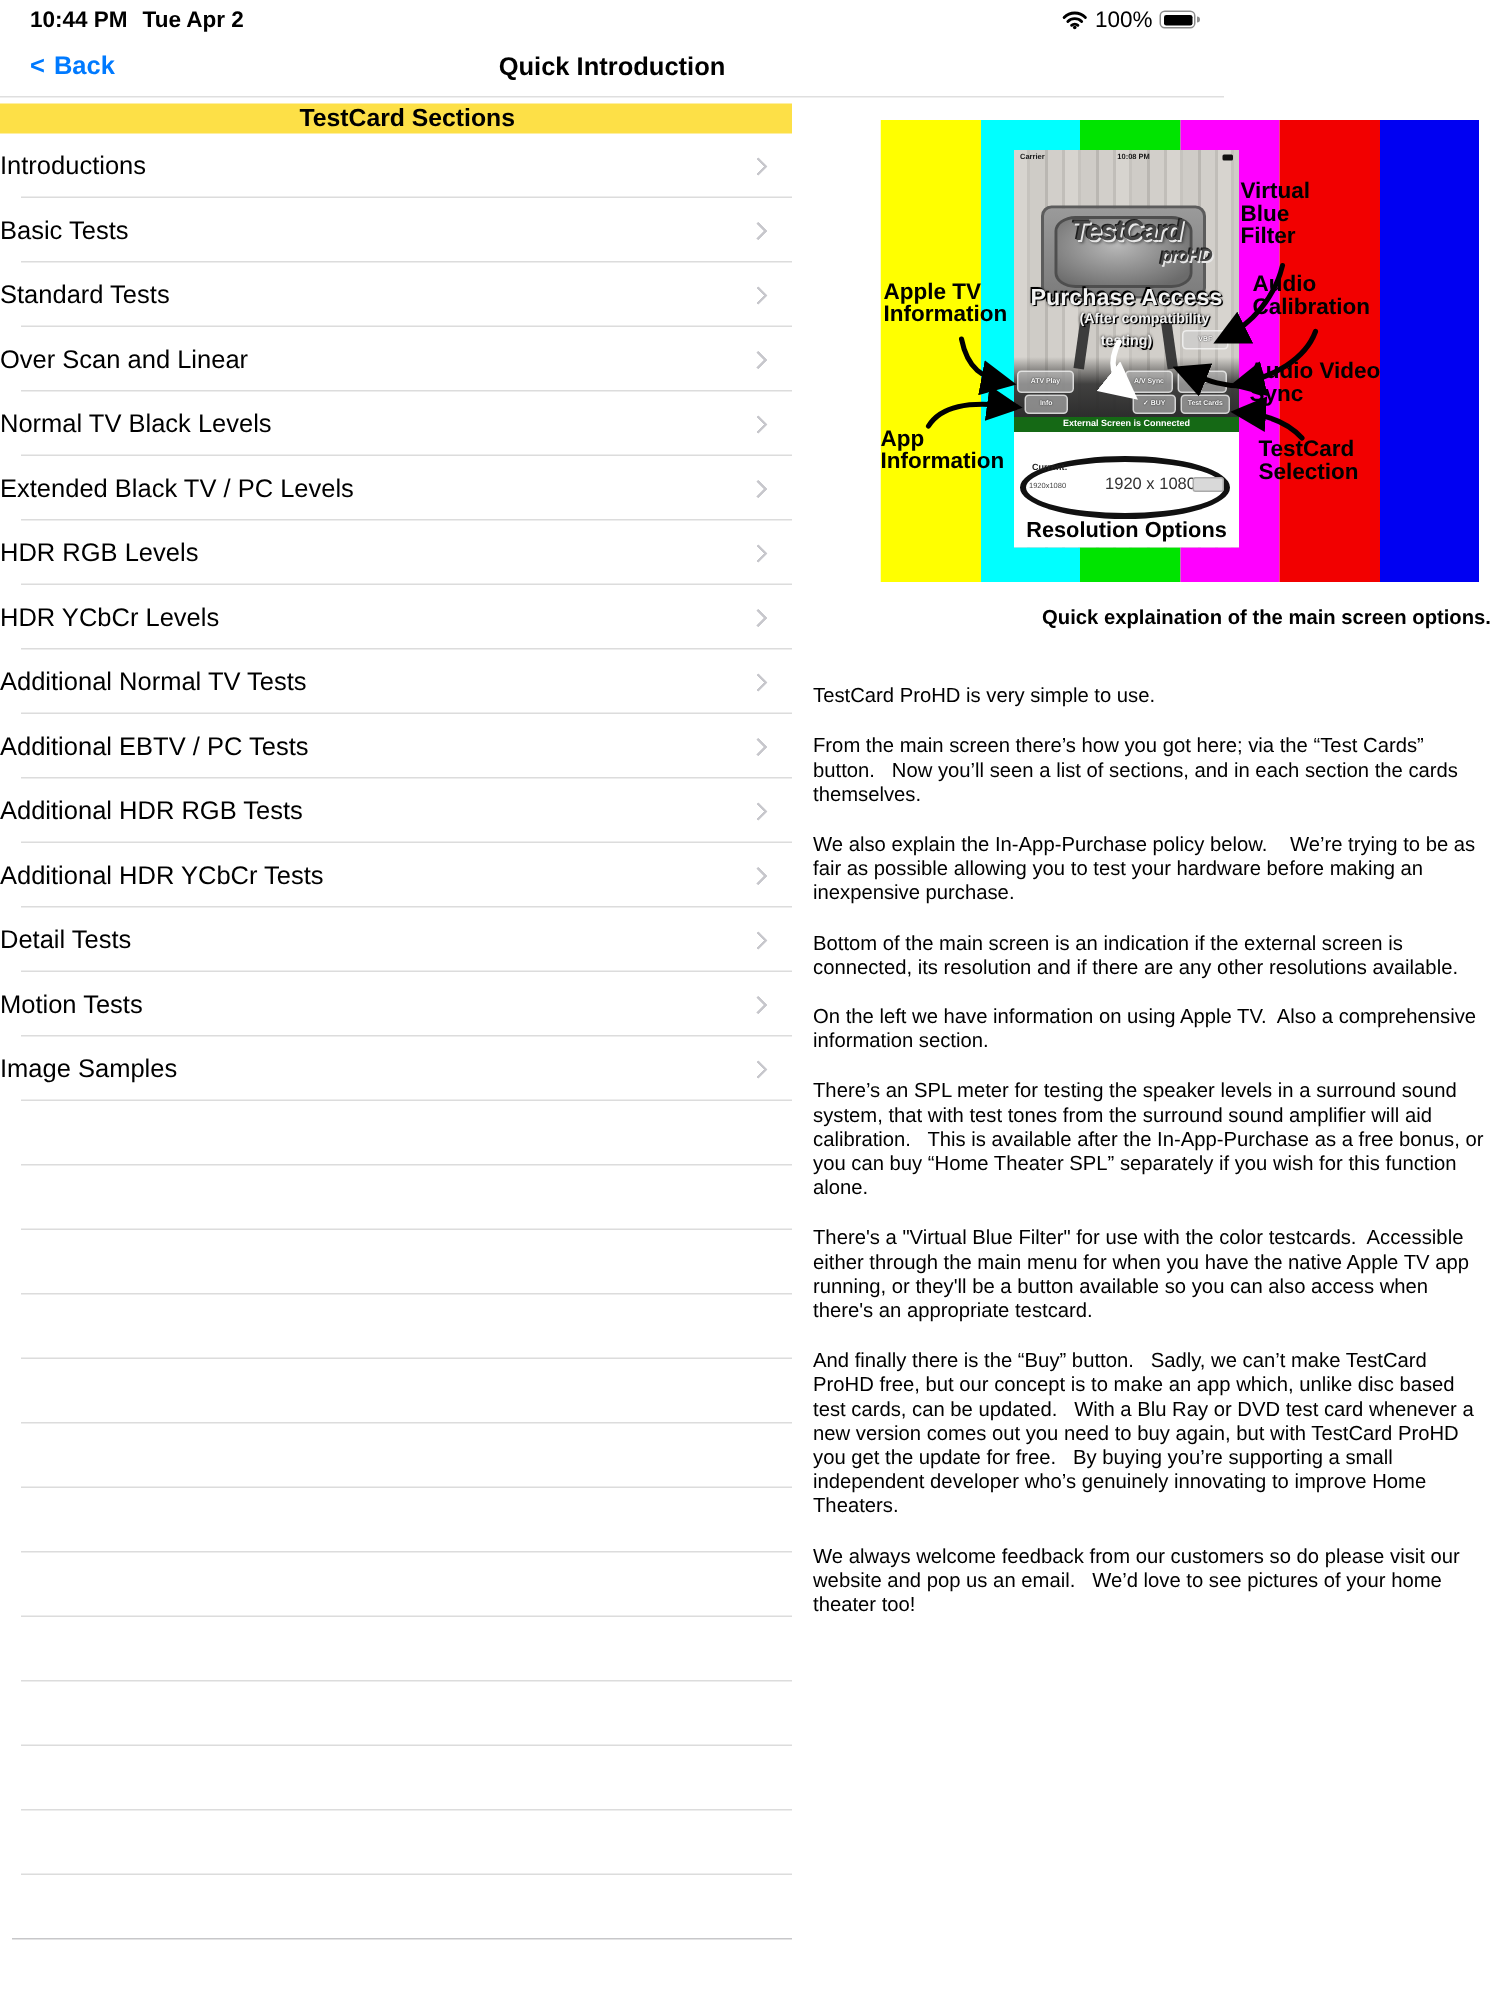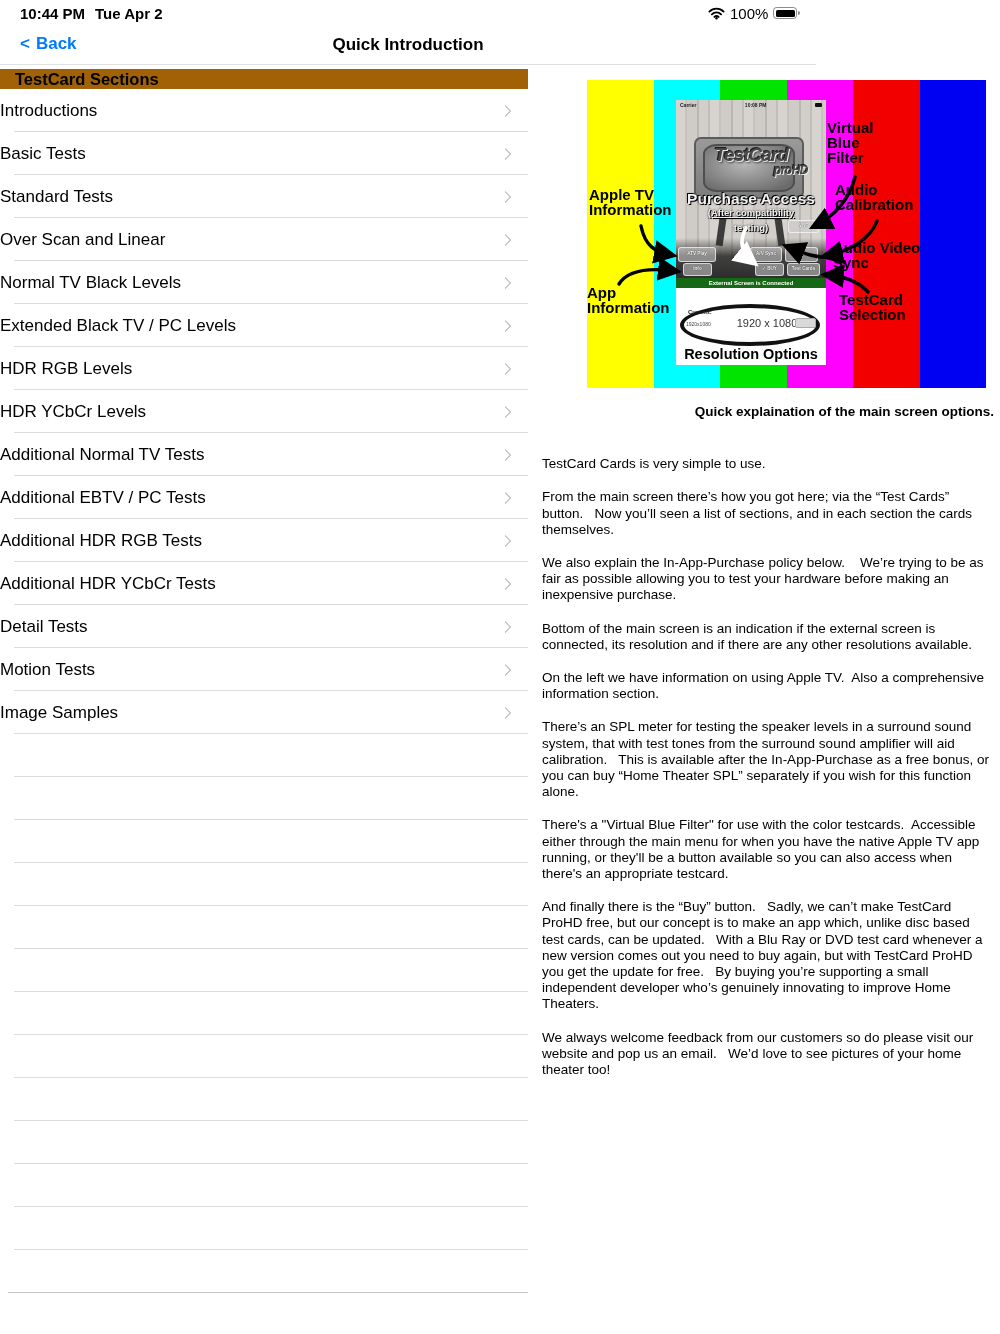--- a/index.html
+++ b/index.html
@@ -23,22 +23,22 @@
   
   .nav-bar { position:absolute; top:24px; left:0; right:0; height:41px;
              border-bottom:1px solid #DFDFDF; }
   .back-button { position:absolute; left:20px; top:10px; display:flex; gap:6px;
                  font-size:17px; font-weight:600; color:#007AFF; cursor:pointer; }
   .nav-title { position:absolute; left:0; right:0; top:11px; text-align:center;
                font-size:17px; font-weight:600; }
 
   
   .left-panel { position:absolute; top:66px; left:0; width:528px; }
-  .section-header { margin-top:3px; height:20px; line-height:20px; background:#a16207;
-                    font-size:16.5px; font-weight:700; padding-left:15px; }
+  .section-header { margin-top:3px; height:20px; line-height:20px; background:#fde047;
+                    font-size:16.5px; font-weight:700; padding-left:15px;text-align:center; }
   .row { position:relative; height:43px; display:flex; align-items:center;
          }
   .row::after { content:""; position:absolute; left:14px; right:0; bottom:0;
                 height:1px; background:#DCDCDC; }
   .row-label { font-size:17px; }
   .chevron { position:absolute; right:18px; top:50%; width:9px; height:9px;
              border-top:2px solid #C7C7CC; border-right:2px solid #C7C7CC;
              transform:translateY(-50%) rotate(45deg); border-radius:1px; }
   .row.empty { cursor:default; }
   .row.last::after { background:#C7C7C9; left:8px; }
@@ -82,23 +82,23 @@
           font-style:italic; font-weight:800; font-size:19px; letter-spacing:-1px;
           color:#474747;
           text-shadow:1px 1px 0 #e8e8e8, -1px -1px 0 #1d1d1d, 2px 2px 2px rgba(0,0,0,.5); }
   .logo-sub { position:absolute; left:8px; top:63px; width:134px; text-align:right;
               font-style:italic; font-weight:800; font-size:12px; letter-spacing:-.5px;
               color:#474747; padding-right:10px;
               text-shadow:1px 1px 0 #e8e8e8, -1px -1px 0 #1d1d1d; }
   .purchase-1 { position:absolute; left:0; top:90px; width:100%; text-align:center;
                 font-size:15.5px; font-weight:700; color:#f2f2f2;
                 text-shadow:0 0 2px #000, 1px 1px 0 #000, -1px -1px 0 #000; }
-  .purchase-2 { position:absolute; left:0; top:107px; width:100%; text-align:center;
+  .purchase-2 { position:absolute; left:12px; top:107px; width:100%; text-align:center;
                 font-size:9.5px; font-weight:700; color:#f2f2f2;
-                text-shadow:0 0 2px #000, 1px 1px 0 #000;text-decoration:underline; }
+                text-shadow:0 0 2px #000, 1px 1px 0 #000; }
   .purchase-3 { position:absolute; left:0; top:122px; width:100%; text-align:center;
                 font-size:9.5px; font-weight:700; color:#f2f2f2;
                 text-shadow:0 0 2px #000, 1px 1px 0 #000; }
   .floor { position:absolute; left:0; top:138px; width:100%; height:40px;
            background:linear-gradient(180deg, rgba(45,45,45,0), rgba(40,40,40,.85) 45%, #2d2d2d); }
   .shot-btn { position:absolute; display:flex; align-items:center; justify-content:center;
               background:rgba(205,205,205,.55); border:1px solid rgba(255,255,255,.65);
               border-radius:3px; color:#fff; font-size:4.6px; font-weight:700;
               text-shadow:0 0 1px #000; text-align:center; line-height:1.05; }
   .btn-atv  { left:2px;   top:147px; width:38px; height:15px; }
@@ -317,21 +317,21 @@
       <div class="annotation ann-audio-cal">Audio
 Calibration</div>
       <div class="annotation ann-av-sync">Audio Video
 Sync</div>
       <div class="annotation ann-testcard">TestCard
 Selection</div>
     </div>
 
     <div class="article">
       <div class="article-heading">Quick explaination of the main screen options.</div>
-      <p>TestCard Cards is very simple to use.</p>
+      <p>TestCard ProHD is very simple to use.</p>
       <p>From the main screen there’s how you got here; via the “Test Cards” button.   Now you’ll seen a list of sections, and in each section the cards themselves.</p>
       <p>We also explain the In-App-Purchase policy below.    We’re trying to be as fair as possible allowing you to test your hardware before making an inexpensive purchase.</p>
       <p>Bottom of the main screen is an indication if the external screen is connected, its resolution and if there are any other resolutions available.</p>
       <p>On the left we have information on using Apple TV.  Also a comprehensive information section.</p>
       <p>There’s an SPL meter for testing the speaker levels in a surround sound system, that with test tones from the surround sound amplifier will aid calibration.   This is available after the In-App-Purchase as a free bonus, or you can buy “Home Theater SPL” separately if you wish for this function alone.</p>
       <p>There's a "Virtual Blue Filter" for use with the color testcards.  Accessible either through the main menu for when you have the native Apple TV app running, or they'll be a button available so you can also access when there's an appropriate testcard.</p>
       <p>And finally there is the “Buy” button.   Sadly, we can’t make TestCard ProHD free, but our concept is to make an app which, unlike disc based test cards, can be updated.   With a Blu Ray or DVD test card whenever a new version comes out you need to buy again, but with TestCard ProHD you get the update for free.   By buying you’re supporting a small independent developer who’s genuinely innovating to improve Home Theaters.</p>
       <p>We always welcome feedback from our customers so do please visit our website and pop us an email.   We’d love to see pictures of your home theater too!</p>
     </div>
   </div>

